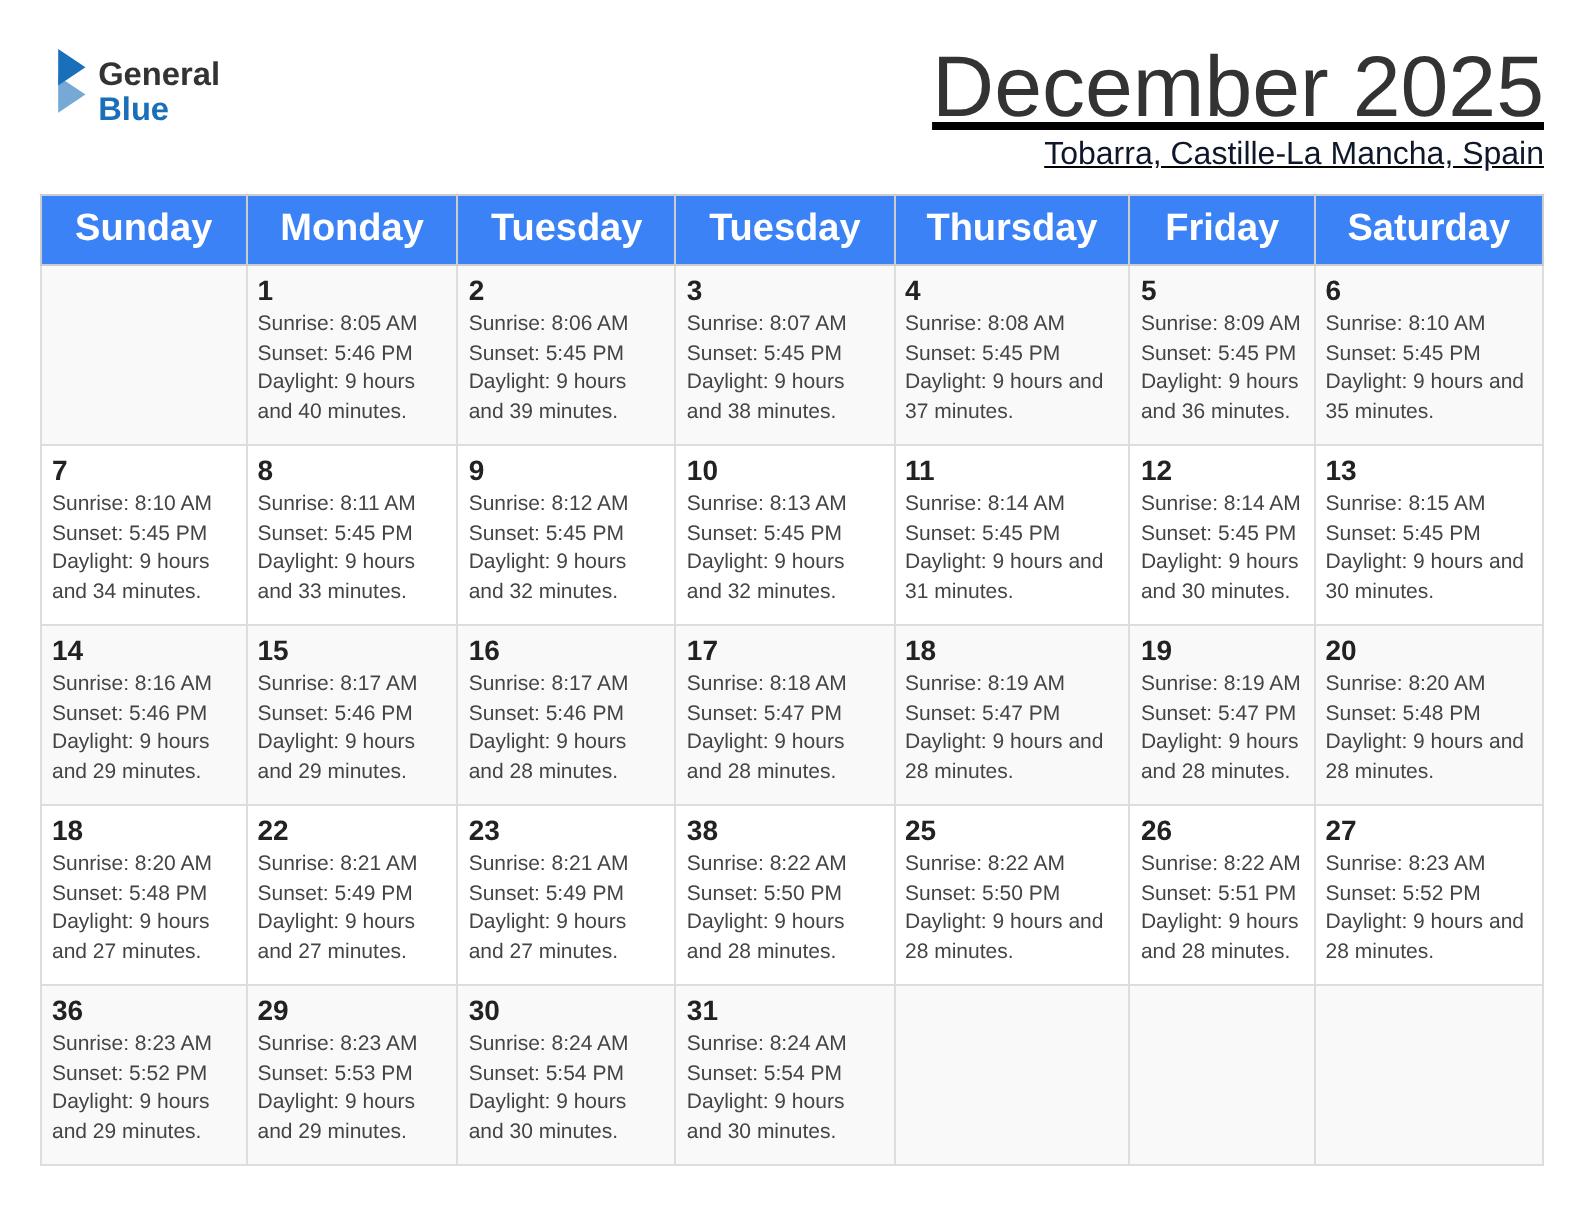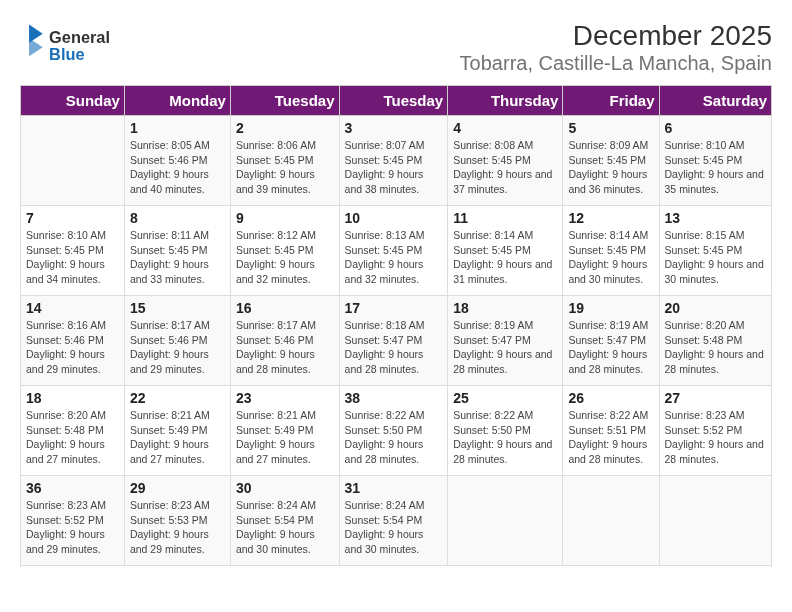--- a/index.html
+++ b/index.html
@@ -8,54 +8,55 @@
       background: #fff;
       width: 792px;
       min-height: 612px;
       padding: 20px;
     }
     .header {
       display: flex;
       justify-content: space-between;
       align-items: flex-start;
       margin-bottom: 10px;
+      text-decoration: underline;
     }
     .logo {
       display: flex;
       flex-direction: column;
       align-items: flex-start;
     }
     .logo-line {
       display: flex;
       align-items: center;
       gap: 2px;
     }
     .title-block {
       text-align: right;
     }
     .month-title {
-      font-size: 28px;
+      font-size: 43px;
       color: #333;
       font-weight: normal;
     }
     .subtitle {
-      font-size: 20px;
-      color: #737373;
+      font-size: 16px;
+      color: #0f172a;
     }
     table {
       width: 100%;
       border-collapse: collapse;
       font-size: 11px;
     }
     thead tr th {
-      background-color: #701a75;
+      background-color: #3b82f6;
       color: #fff;
       padding: 6px 4px;
-      text-align: right;
-      font-size: 15px;
+      text-align: center;
+      font-size: 19px;
       font-weight: bold;
       border: 1px solid #ccc;
     }
     tbody tr td {
       vertical-align: top;
       border: 1px solid #ddd;
       padding: 4px 5px;
       min-height: 80px;
       height: 90px;
       color: #333;

